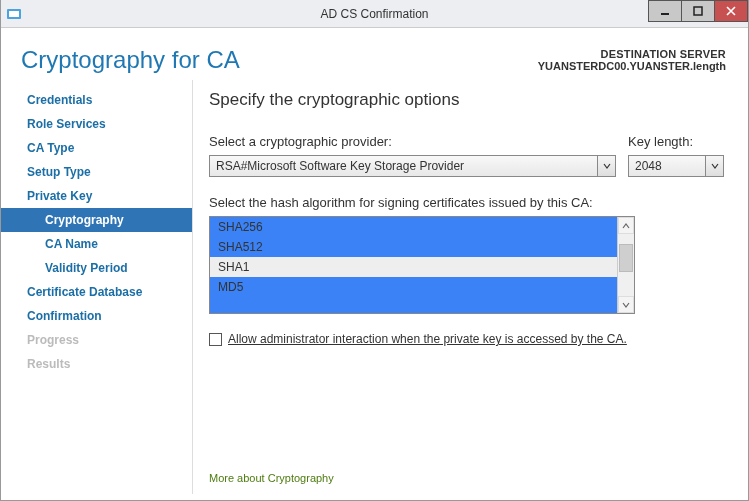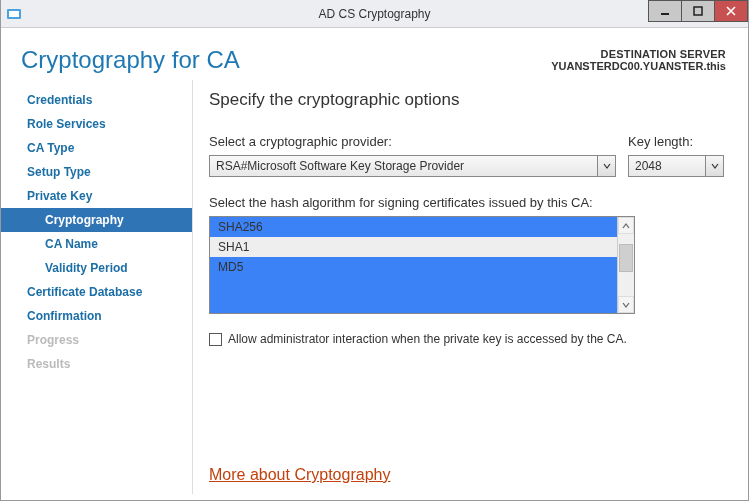--- a/index.html
+++ b/index.html
@@ -217,50 +217,50 @@
     height: 28px;
     background: #cfcfcf;
     border: 1px solid #bbb;
   }
   .check-row {
     display: flex;
     align-items: flex-end;
     gap: 6px;
     margin-top: 18px;
     font-size: 12px;
+    text-decoration: underline;
   }
   .check-box {
     width: 13px; height: 13px;
     border: 1px solid #555;
     background: #fff;
   }
   .more-link {
     margin-top: auto;
     padding-top: 24px;
-    color: #c2410c;
-    font-size: 16px;
+    color: #4d7c0f;
+    font-size: 11px;
     cursor: pointer;
-    text-decoration: underline;
   }
 </style>
 </head>
 <body>
 
 <div class="window">
 
   <div class="titlebar">
     <div class="tb-left">
       <span class="tb-icon">
         <svg width="16" height="16" viewBox="0 0 16 16">
           <rect x="1" y="3" width="14" height="10" rx="1" fill="#4aa3df"></rect>
           <rect x="3" y="5" width="10" height="6" fill="#fff"></rect>
         </svg>
       </span>
     </div>
-    <div class="tb-title">AD CS Cryptography</div>
+    <div class="tb-title">AD CS Confirmation</div>
     <div class="tb-buttons">
       <div class="tb-btn">
         <svg width="10" height="10" viewBox="0 0 10 10">
             <rect x="1" y="7" width="8" height="2" fill="#222"></rect>
           </svg>
       </div>
       <div class="tb-btn">
         <svg width="10" height="10" viewBox="0 0 10 10">
             <rect x="1" y="1" width="8" height="8" fill="none" stroke="#222" stroke-width="1.5"></rect>
           </svg>
@@ -270,21 +270,21 @@
             <path d="M1 1 L9 9 M9 1 L1 9" stroke="#fff" stroke-width="1.6"></path>
           </svg>
       </div>
     </div>
   </div>
 
   <div class="header-row">
     <div class="page-title">Cryptography for CA</div>
     <div class="dest-block">
       <div class="dest-label">DESTINATION SERVER</div>
-      <div class="dest-name">YUANSTERDC00.YUANSTER.this</div>
+      <div class="dest-name">YUANSTERDC00.YUANSTER.length</div>
     </div>
   </div>
 
   <div class="body-row">
     <div class="sidebar" id="sidebar">
         <div class="nav-item">Credentials</div>
         <div class="nav-item">Role Services</div>
         <div class="nav-item">CA Type</div>
         <div class="nav-item">Setup Type</div>
         <div class="nav-item">Private Key</div>
@@ -320,20 +320,21 @@
                 <path d="M1 2 L4 6 L7 2" fill="none" stroke="#333" stroke-width="1.2"></path>
               </svg>
           </span>
         </div>
       </div>
 
       <div class="label hash-label">Select the hash algorithm for signing certificates issued by this CA:</div>
       <div class="listbox-wrap">
         <div class="listbox" id="hash-list">
             <div class="opt">SHA256</div>
+            <div class="opt">SHA512</div>
             <div class="opt selected">SHA1</div>
             <div class="opt">MD5</div>
           </div>
         <div class="scrollbar">
           <div class="sbtn">
             <svg width="8" height="8" viewBox="0 0 8 8">
                 <path d="M1 6 L4 2 L7 6" fill="none" stroke="#666" stroke-width="1.2"></path>
               </svg>
           </div>
           <div class="strack">

